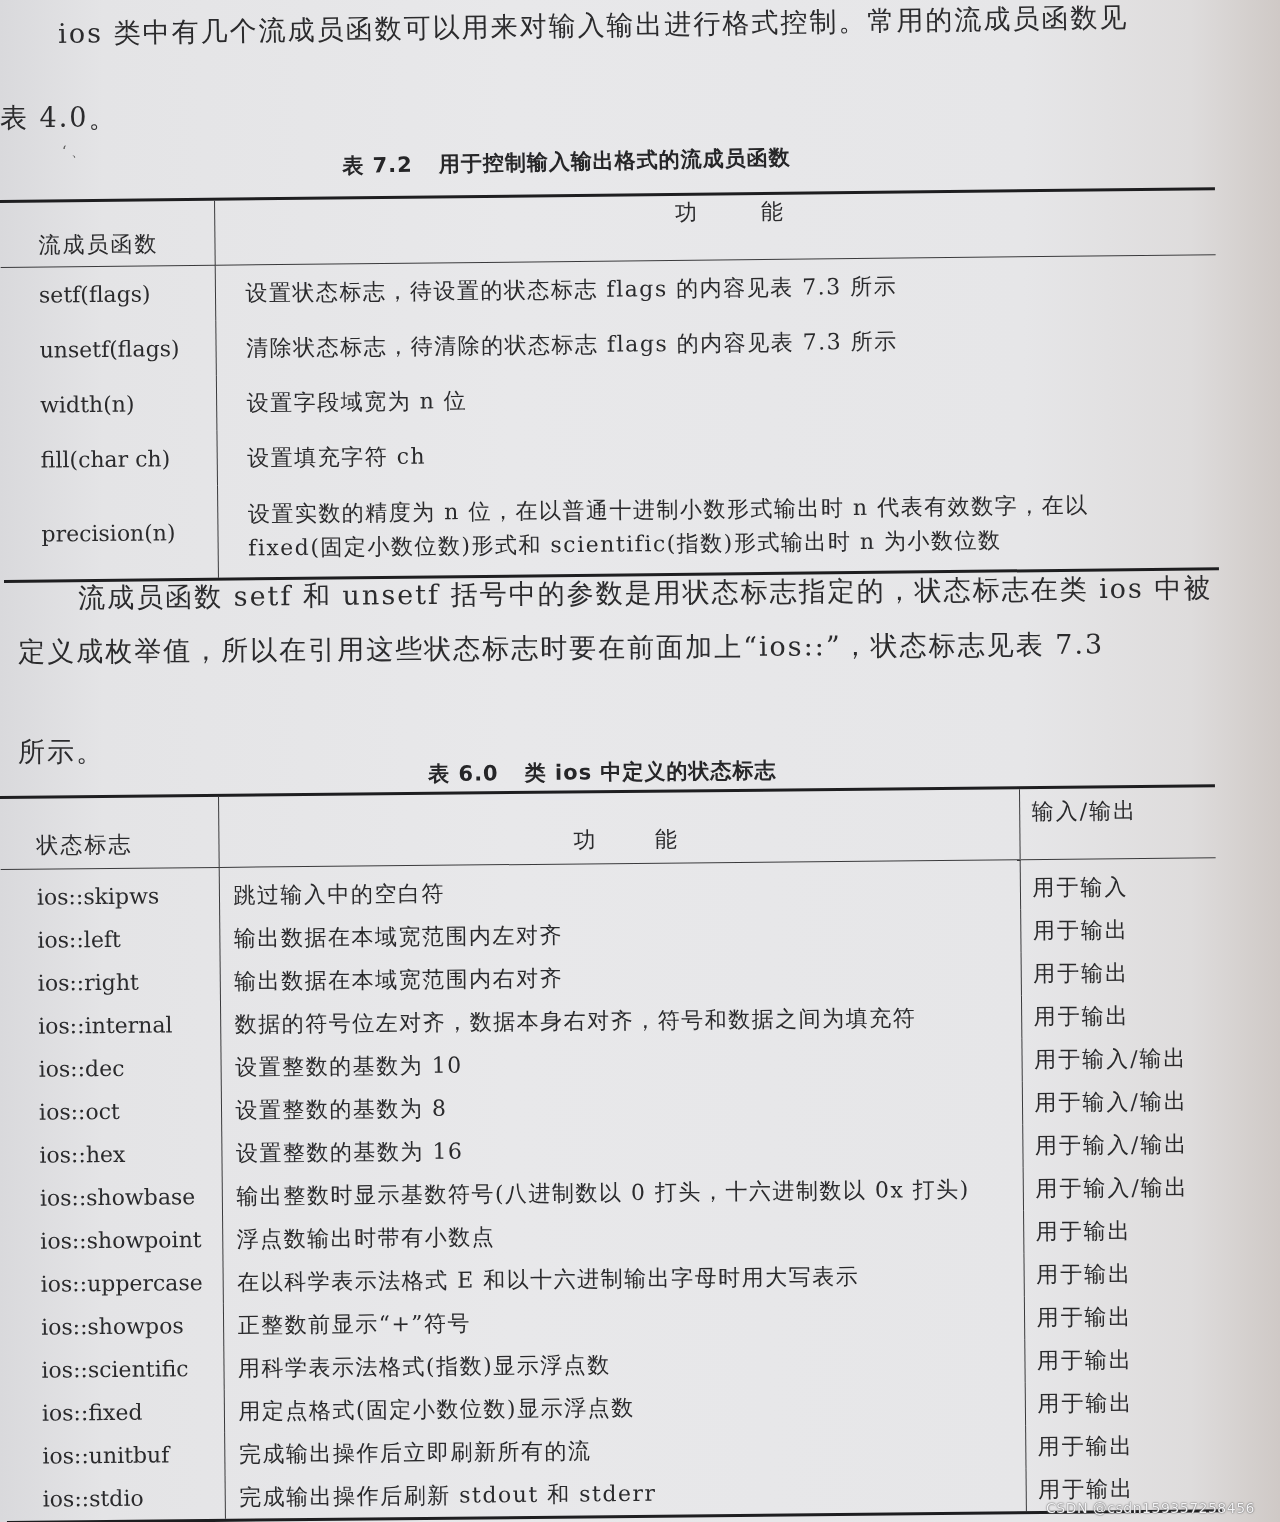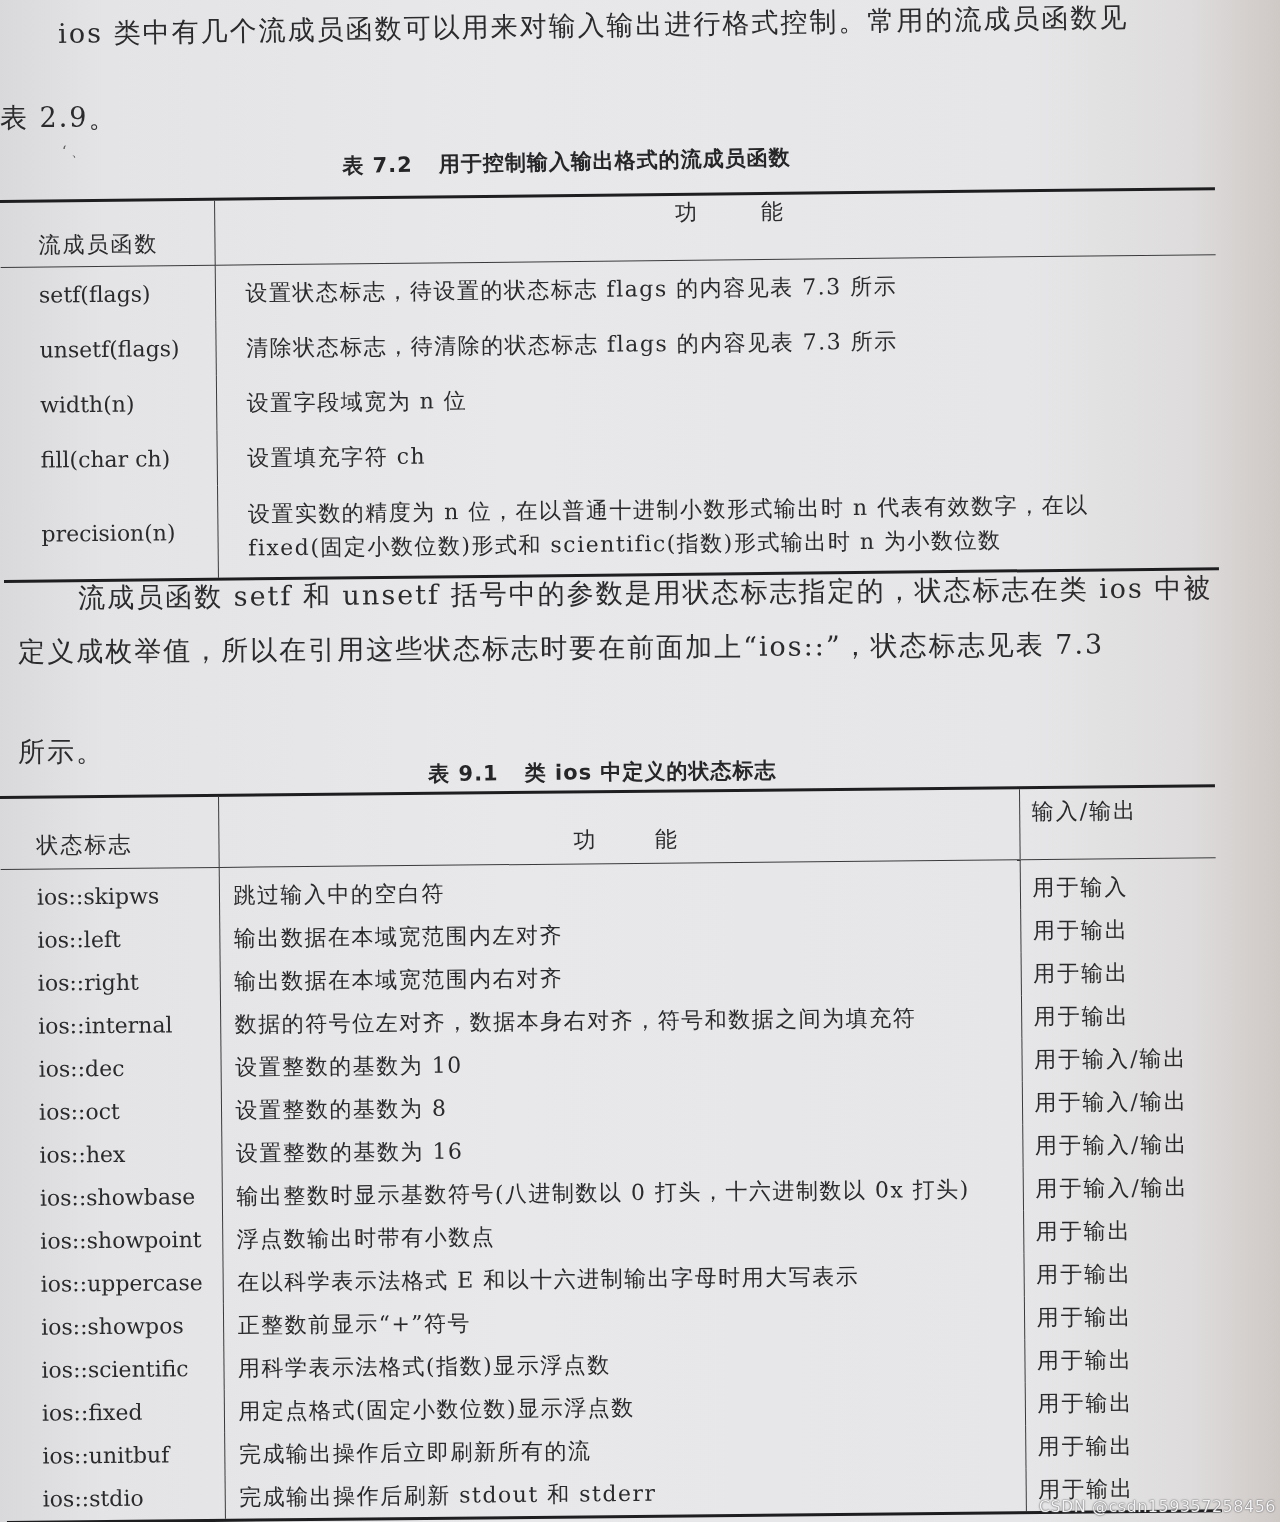--- a/index.html
+++ b/index.html
@@ -159,44 +159,44 @@
       padding-top: 8px;
     }
     .t73 .body-row td {
       height: 43px;
     }
     .t73 .body-row:first-child td {
       padding-top: 6px;
     }
     .watermark {
       position: absolute;
-      right: 4px;
+      right: 25px;
       bottom: 6px;
       font-family: "DejaVu Sans", "Liberation Sans", sans-serif;
-      font-size: 16px;
+      font-size: 14px;
       color: #f4f4f6;
       text-shadow: 0 0 1px #555, 0 0 2px #777;
       letter-spacing: 0.5px;
       white-space: nowrap;
     }
     .scratch {
       position: absolute;
       left: 62px;
       top: 143px;
       font-size: 14px;
       color: #555;
     }
   </style>
 </head>
 <body>
 
 <div class="page">
 
   <div class="para" style="left:58px; top:20px; transform: rotate(-0.9deg); transform-origin:left top;">ios 类中有几个流成员函数可以用来对输入输出进行格式控制。常用的流成员函数见</div>
-  <div class="para" style="left:0px; top:104px;">表 2.9。</div>
+  <div class="para" style="left:0px; top:104px;">表 4.0。</div>
   <div class="scratch">‘ 、</div>
 
   <div class="caption" style="left:342px; top:152px; transform: rotate(-1.1deg); transform-origin:left top;">
     <span class="num">表 7.2</span><span>用于控制输入输出格式的流成员函数</span>
   </div>
 
   <div class="t72">
     <div class="rule-thick"></div>
     <table>
       <tbody>
@@ -232,21 +232,21 @@
     </tbody>
       </table>
     <div class="rule-thick"></div>
   </div>
 
   <div class="para" style="left:78px; top:584px; transform: rotate(-0.5deg); transform-origin:left top;">流成员函数 setf 和 unsetf 括号中的参数是用状态标志指定的，状态标志在类 ios 中被</div>
   <div class="para" style="left:18px; top:638px; transform: rotate(-0.4deg); transform-origin:left top;">定义成枚举值，所以在引用这些状态标志时要在前面加上“ios::”，状态标志见表 7.3</div>
   <div class="para" style="left:18px; top:738px;">所示。</div>
 
   <div class="caption" style="left:428px; top:760px; transform: rotate(-0.6deg); transform-origin:left top;">
-    <span class="num">表 9.1</span><span>类 ios 中定义的状态标志</span>
+    <span class="num">表 6.0</span><span>类 ios 中定义的状态标志</span>
   </div>
 
   <div class="t73">
     <div class="rule-thick"></div>
     <table>
       <tbody>
           <tr class="head-row">
         <td class="c1">状态标志</td>
         <td class="c2">
           <span>功</span><span>能</span>

